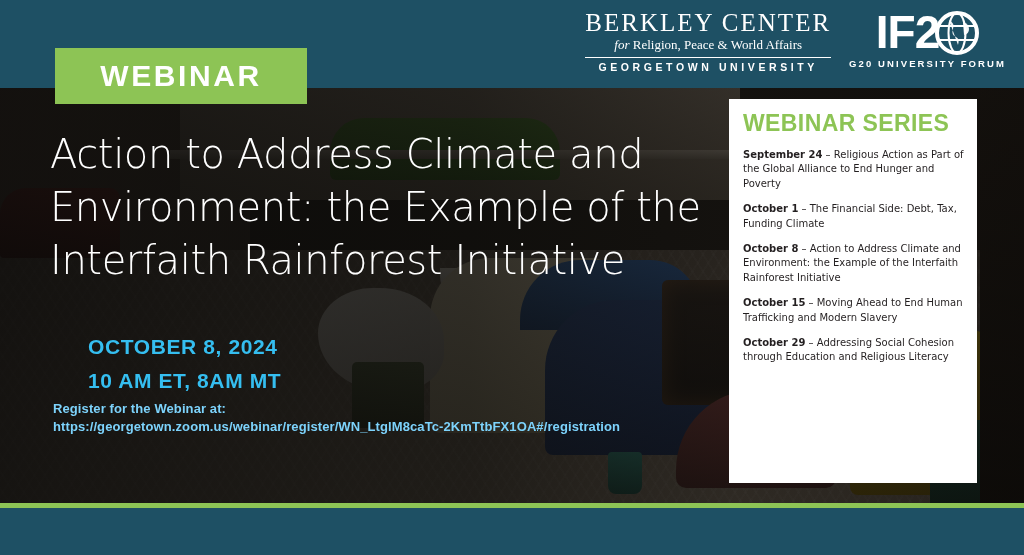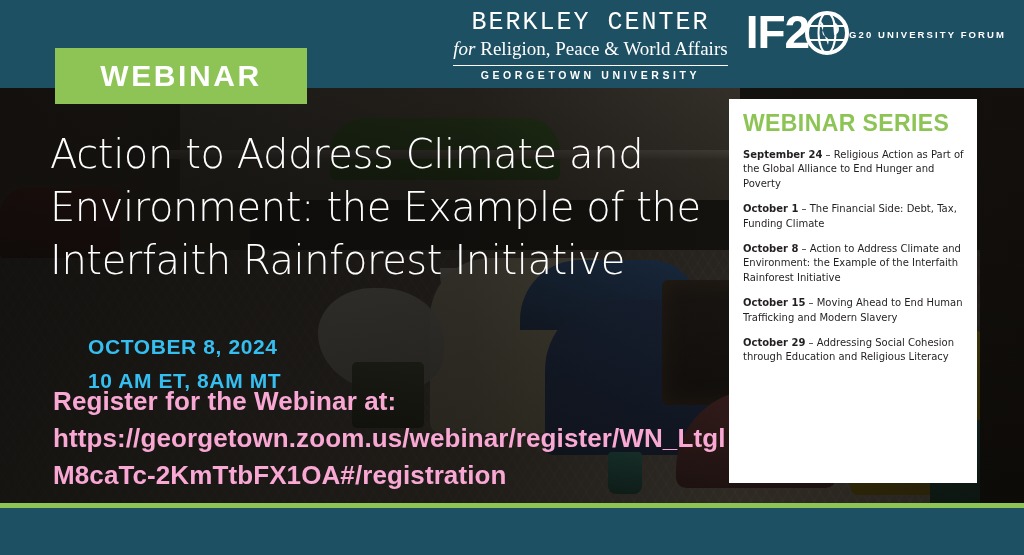--- a/index.html
+++ b/index.html
@@ -54,46 +54,46 @@
   .bowl        { left:440px; top:268px; width:60px; height:36px; background:linear-gradient(#cfcabf,#8f8b81); border-radius:0 0 28px 28px; }
   .dark-right  { left:980px; top:80px; width:44px; height:427px; background:linear-gradient(#262019,#100d0a); }
   .scrim { position:absolute; left:0; top:0; width:1024px; height:507px;
            background:linear-gradient(90deg, rgba(10,9,8,.88) 0%, rgba(12,11,9,.80) 46%, rgba(14,12,10,.66) 72%, rgba(12,10,8,.74) 100%); }
 
   
   .header { position:absolute; left:0; top:0; width:1024px; height:88px; background:#1e5064; }
   .logos { position:absolute; right:18px; top:8px; display:flex; align-items:flex-start; gap:18px; }
 
   .berkley { text-align:center; color:#ffffff; padding-top:2px; }
-  .bc-l1 { font-family:Liberation Mono, monospace; font-size:25px; letter-spacing:2.0px; line-height:1.05; }
-  .bc-l2 { font-family:"Liberation Serif", serif; font-size:19px; line-height:1.35; white-space:nowrap; }
+  .bc-l1 { font-family:Liberation Serif, serif; font-size:25px; letter-spacing:2.0px; line-height:1.05; }
+  .bc-l2 { font-family:"Liberation Serif", serif; font-size:13px; line-height:1.35; white-space:nowrap; }
   .bc-l2 em { font-style:italic; }
   .bc-rule { height:1.5px; background:#ffffff; margin:3px 0 3px; }
   .bc-l3 { font-size:10.5px; font-weight:bold; letter-spacing:3.6px; }
 
-  .if20 { display:flex; flex-direction:row; align-items:center; padding-top:3px; }
+  .if20 { display:flex; flex-direction:column; align-items:center; padding-top:3px; }
   .if20-top { display:flex; align-items:center; color:#fff; }
   .if20-txt { font-size:46px; font-weight:bold; letter-spacing:-1px; line-height:.95;
               font-family:"Liberation Sans", sans-serif; }
   .globe { width:44px; height:44px; margin-left:-4px; }
   .if20-sub { font-size:9.5px; font-weight:bold; letter-spacing:2.1px; color:#fff; margin-top:3px; white-space:nowrap; }
 
   
   .badge { position:absolute; left:55px; top:48px; width:252px; height:56px;
            background:#8dc455; display:flex; align-items:center; justify-content:center; }
   .badge span { color:#ffffff; font-size:30px; font-weight:bold; letter-spacing:2.6px;text-align:center; }
 
   
   .title { position:absolute; left:50px; top:128px; width:660px;
            color:#ffffff; font-size:40px; font-weight:300; line-height:1.32;
            font-family:"DejaVu Sans", sans-serif; letter-spacing:-.4px; }
   .when { position:absolute; left:88px; top:299px; color:#35bef0;
           font-size:21px; font-weight:bold; letter-spacing:.6px; line-height:1.62;margin-top:31px; }
-  .reg { position:absolute; left:53px; top:383px; width:680px;
-         color:#f9a8d4; font-size:26px; font-weight:bold; line-height:1.42; letter-spacing:.1px; }
+  .reg { position:absolute; left:53px; top:400px; width:680px;
+         color:#7dd3fc; font-size:13px; font-weight:bold; line-height:1.42; letter-spacing:.1px; }
 
   
   .panel { position:absolute; left:729px; top:99px; width:248px; height:384px;
            background:#ffffff; padding:11px 5px 0 14px; }
   .panel h2 { color:#8dc455; font-size:23px; font-weight:bold; letter-spacing:.4px; margin-bottom:11px; }
   .panel ul { list-style:none; }
   .panel li { color:#231f20; font-size:10px; line-height:1.44; margin-bottom:11px;
               font-family:"DejaVu Sans", sans-serif; }
   .panel li b { font-weight:bold; }
 

